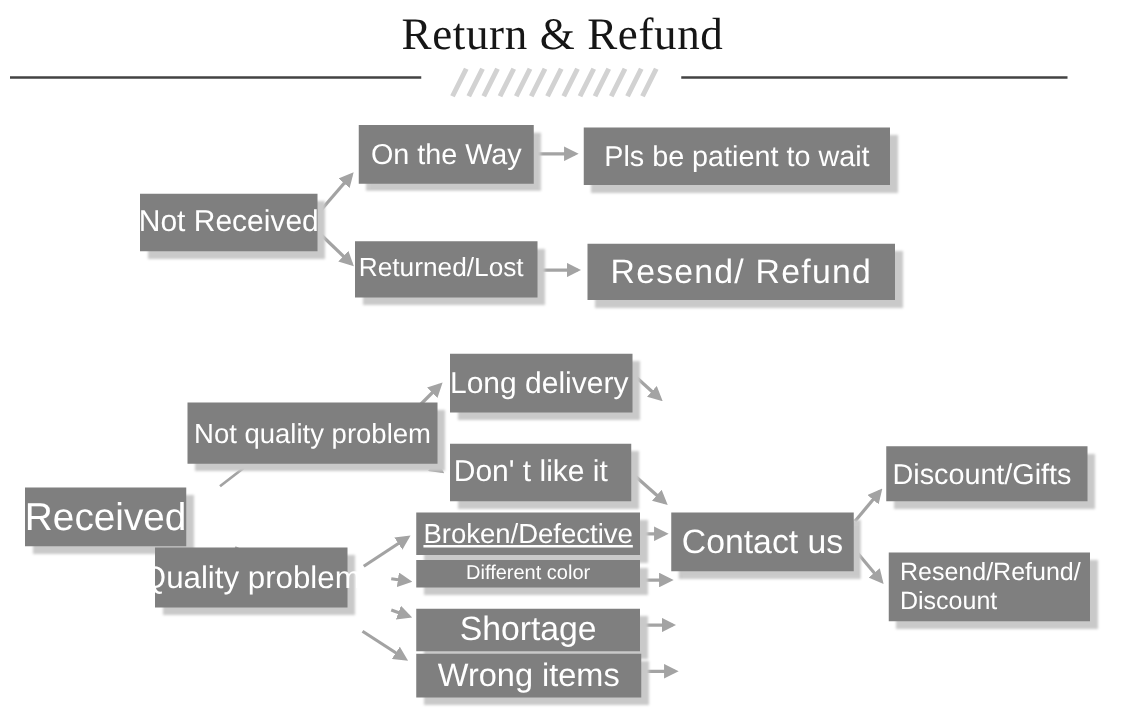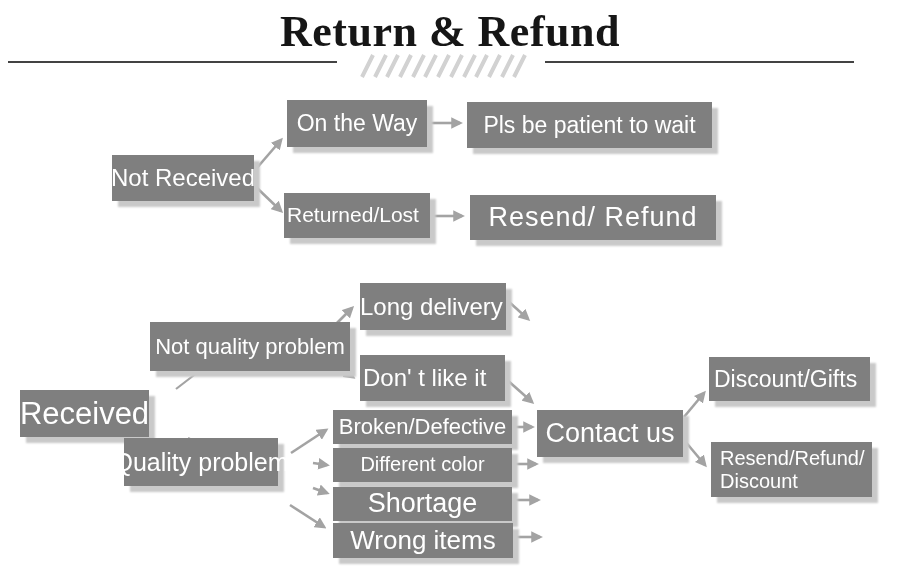--- a/index.html
+++ b/index.html
@@ -7,22 +7,22 @@
     position:relative;
     width:900px;height:578px;
     background:#ffffff;
     overflow:hidden;
     font-family:"Liberation Sans",sans-serif;
   }
   .title{
     position:absolute;left:0;right:0;top:6px;margin:0;
     text-align:center;
     font-family:"Liberation Serif","DejaVu Serif",serif;
-    font-weight:700;
-    font-size:44px;
+    font-weight:400;
+    font-size:36px;
     color:var(--title-text,#161616);
     letter-spacing:0.5px;
   }
   .connectors{position:absolute;left:0;top:0;width:900px;height:578px;}
   .connectors .edge{stroke:var(--connector,#a3a3a3);stroke-width:2.6;fill:none;}
   .connectors .plain{stroke:var(--connector,#a3a3a3);stroke-width:2.2;fill:none;}
   .connectors .divider{stroke:var(--divider,#434343);stroke-width:2;fill:none;}
   .connectors .hash{stroke:var(--hash,#d2d2d2);stroke-width:4;fill:none;}
   .connectors marker path{fill:var(--connector,#a3a3a3);}
   .node{
@@ -41,22 +41,22 @@
   #n-on-the-way     {left:287px;top:100px;width:140px;height:47px;font-size:23px;}
   #n-pls-wait       {left:467px;top:102px;width:245px;height:46px;font-size:23px;}
   #n-returned-lost  {left:284px;top:193px;width:146px;height:45px;font-size:21px;padding-left:3px;}
   #n-resend-refund  {left:470px;top:195px;width:246px;height:45px;font-size:27px;letter-spacing:1px;}
   
   #n-received       {left:20px; top:390px;width:129px;height:47px;font-size:31px;}
   #n-not-quality    {left:123px;top:322px;width:200px;height:49px;font-size:22px;margin-left:27px;}
   #n-long-delivery  {left:360px;top:283px;width:146px;height:47px;font-size:24px;}
   #n-dont-like      {left:360px;top:355px;width:145px;height:46px;font-size:24px;padding-left:3px;}
   #n-quality        {left:124px;top:438px;width:154px;height:48px;font-size:25px;}
-  #n-broken         {left:333px;top:410px;width:179px;height:34px;font-size:22px;}
-  #n-different      {left:333px;top:448px;width:179px;height:34px;font-size:20px;}
+  #n-broken         {left:333px;top:410px;width:179px;height:34px;font-size:22px;text-decoration:underline;}
+  #n-different      {left:333px;top:448px;width:179px;height:22px;font-size:16px;}
   #n-shortage       {left:333px;top:487px;width:179px;height:34px;font-size:27px;}
   #n-wrong          {left:333px;top:523px;width:180px;height:35px;font-size:26px;}
   #n-contact        {left:537px;top:410px;width:146px;height:47px;font-size:27px;}
   #n-discount-gifts {left:709px;top:357px;width:161px;height:44px;font-size:23px;padding-left:5px;}
   #n-rrd            {left:711px;top:442px;width:161px;height:55px;font-size:20px;padding-left:9px;
                      white-space:normal;text-align:left;line-height:1.15;}
 </style>
 </head>
 <body>
 

